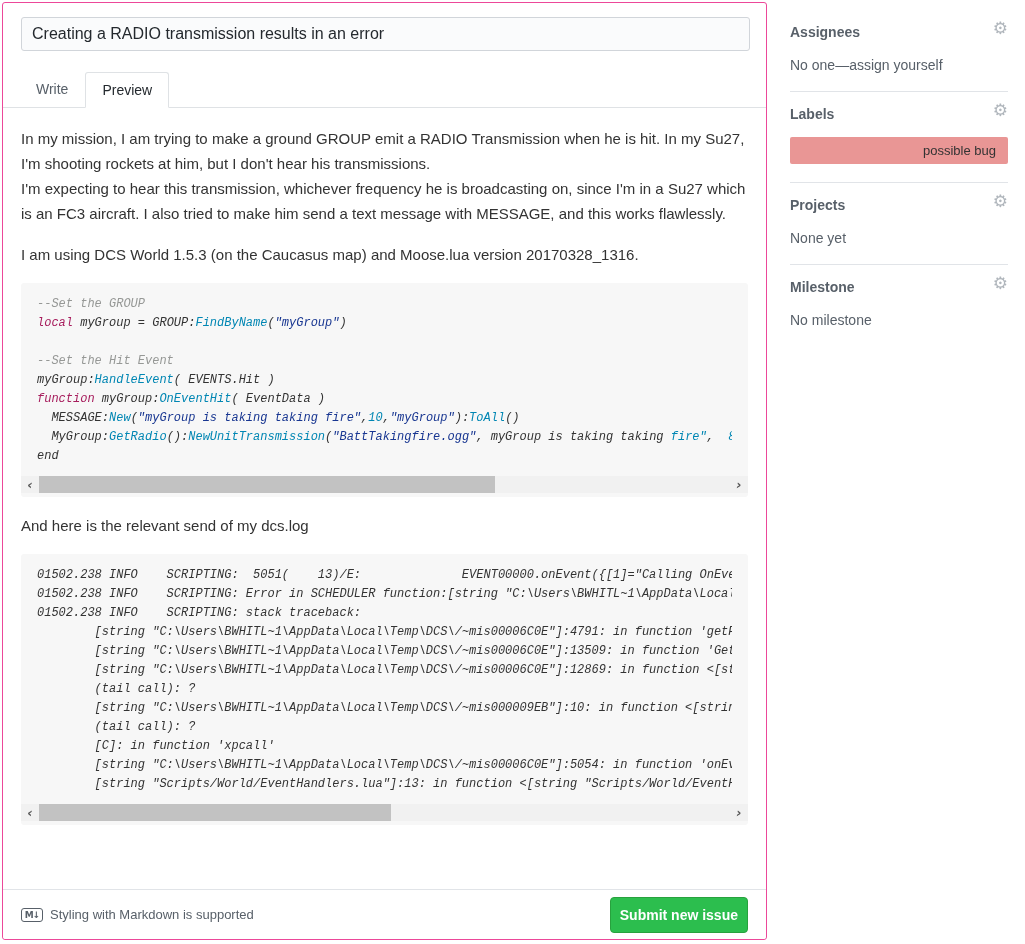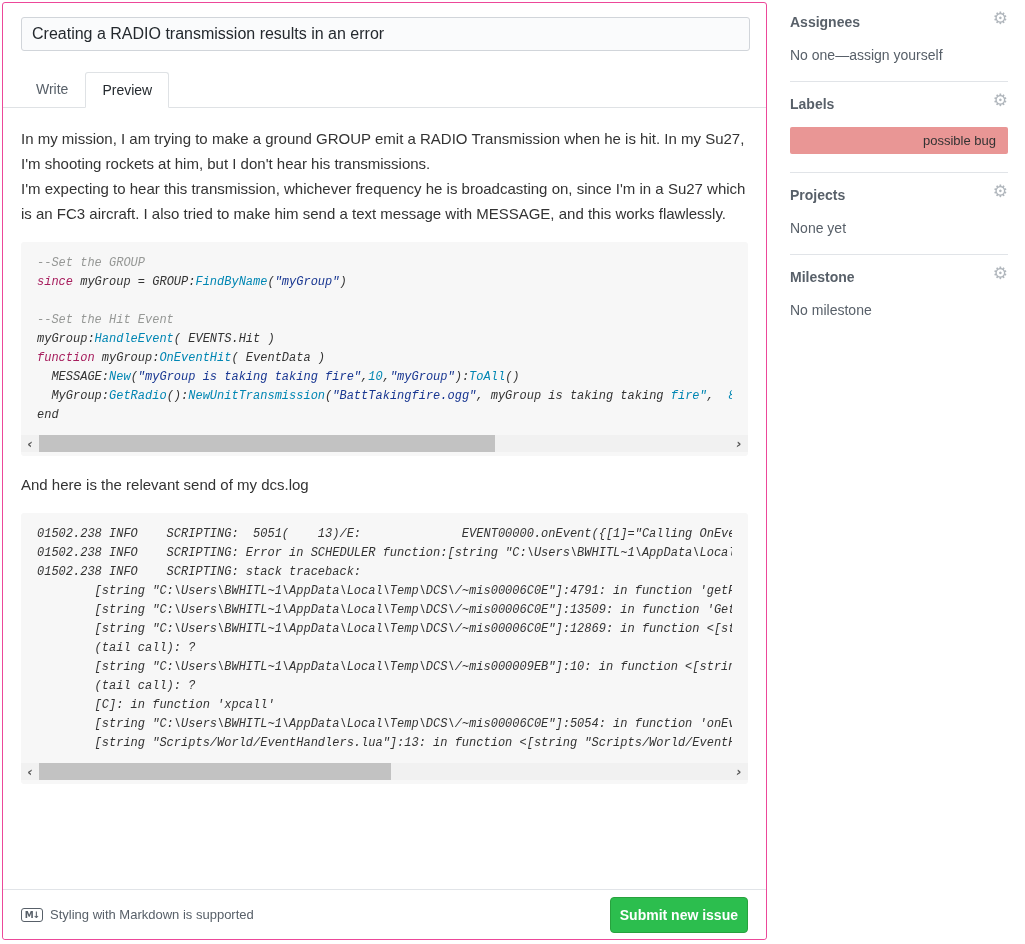--- a/index.html
+++ b/index.html
@@ -80,21 +80,21 @@
     font-size:9px; font-weight:bold; width:22px; height:14px;
     font-family:"DejaVu Sans", sans-serif; letter-spacing:-1px;
   }
   .btn-submit {
     margin-left:auto; background:#2cbe4e; border:1px solid #28a23e;
     color:#fff; font-weight:bold; font-size:14px; padding:9px 9px;
     border-radius:4px; cursor:pointer; font-family:inherit;
   }
 
   
-  .sidebar { position:absolute; left:790px; top:0; width:218px; }
+  .sidebar { position:absolute; left:790px; top:10px; width:218px; }
   .side-section { border-bottom:1px solid #e1e4e8; padding:14px 0 18px 0; position:relative; }
   .side-section:last-child { border-bottom:none; }
   .side-title { font-size:14px; font-weight:bold; color:#586069; }
   .gear {
     position:absolute; right:0; top:10px; color:#b0b6bc; font-size:17px;
     cursor:pointer; font-family:"DejaVu Sans", sans-serif; line-height:1;
   }
   .side-body { margin-top:17px; font-size:14px; color:#586069; }
   .label-chip {
     margin-top:15px; display:block; width:100%; background:#e99695; color:#333;
@@ -109,25 +109,26 @@
   <input class="title-input" value="Creating a RADIO transmission results in an error" style="">
 
   <div class="tabs">
     <button class="tab">Write</button>
     <button class="tab active">Preview</button>
   </div>
 
   <div class="preview">
     <p class="para pre-wrap">In my mission, I am trying to make a ground GROUP emit a RADIO Transmission when he is hit. In my Su27, I'm shooting rockets at him, but I don't hear his transmissions.
 I'm expecting to hear this transmission, whichever frequency he is broadcasting on, since I'm in a Su27 which is an FC3 aircraft. I also tried to make him send a text message with MESSAGE, and this works flawlessly.</p>
+    <p class="para">I am using DCS World 1.5.3 (on the Caucasus map) and Moose.lua version 20170328_1316.</p>
 
     <div class="codeblock">
       <div class="code-lines">
           <div><span class="tok-cm">--Set the GROUP</span></div>
-          <div><span class="tok-k">since</span><span class="tok-p"> myGroup = GROUP:</span><span class="tok-f">FindByName</span><span class="tok-p">(</span><span class="tok-s">"myGroup"</span><span class="tok-p">)</span></div>
+          <div><span class="tok-k">local</span><span class="tok-p"> myGroup = GROUP:</span><span class="tok-f">FindByName</span><span class="tok-p">(</span><span class="tok-s">"myGroup"</span><span class="tok-p">)</span></div>
           <div>&nbsp;</div>
           <div><span class="tok-cm">--Set the Hit Event</span></div>
           <div><span class="tok-p">myGroup:</span><span class="tok-f">HandleEvent</span><span class="tok-p">( EVENTS.Hit )</span></div>
           <div><span class="tok-k">function</span><span class="tok-p"> myGroup:</span><span class="tok-f">OnEventHit</span><span class="tok-p">( EventData )</span></div>
           <div><span class="tok-p">  MESSAGE:</span><span class="tok-f">New</span><span class="tok-p">(</span><span class="tok-s">"myGroup is taking taking fire"</span><span class="tok-p">,</span><span class="tok-n">10</span><span class="tok-p">,</span><span class="tok-s">"myGroup"</span><span class="tok-p">):</span><span class="tok-f">ToAll</span><span class="tok-p">()</span></div>
           <div><span class="tok-p">  MyGroup:</span><span class="tok-f">GetRadio</span><span class="tok-p">():</span><span class="tok-f">NewUnitTransmission</span><span class="tok-p">(</span><span class="tok-s">"BattTakingfire.ogg"</span><span class="tok-p">, myGroup is taking taking </span><span class="tok-n">fire"</span><span class="tok-p">,  </span><span class="tok-n">8</span></div>
           <div><span class="tok-p">end</span></div>
         </div>
       <div class="hscroll">
         <span class="hs-arrow">‹</span>

